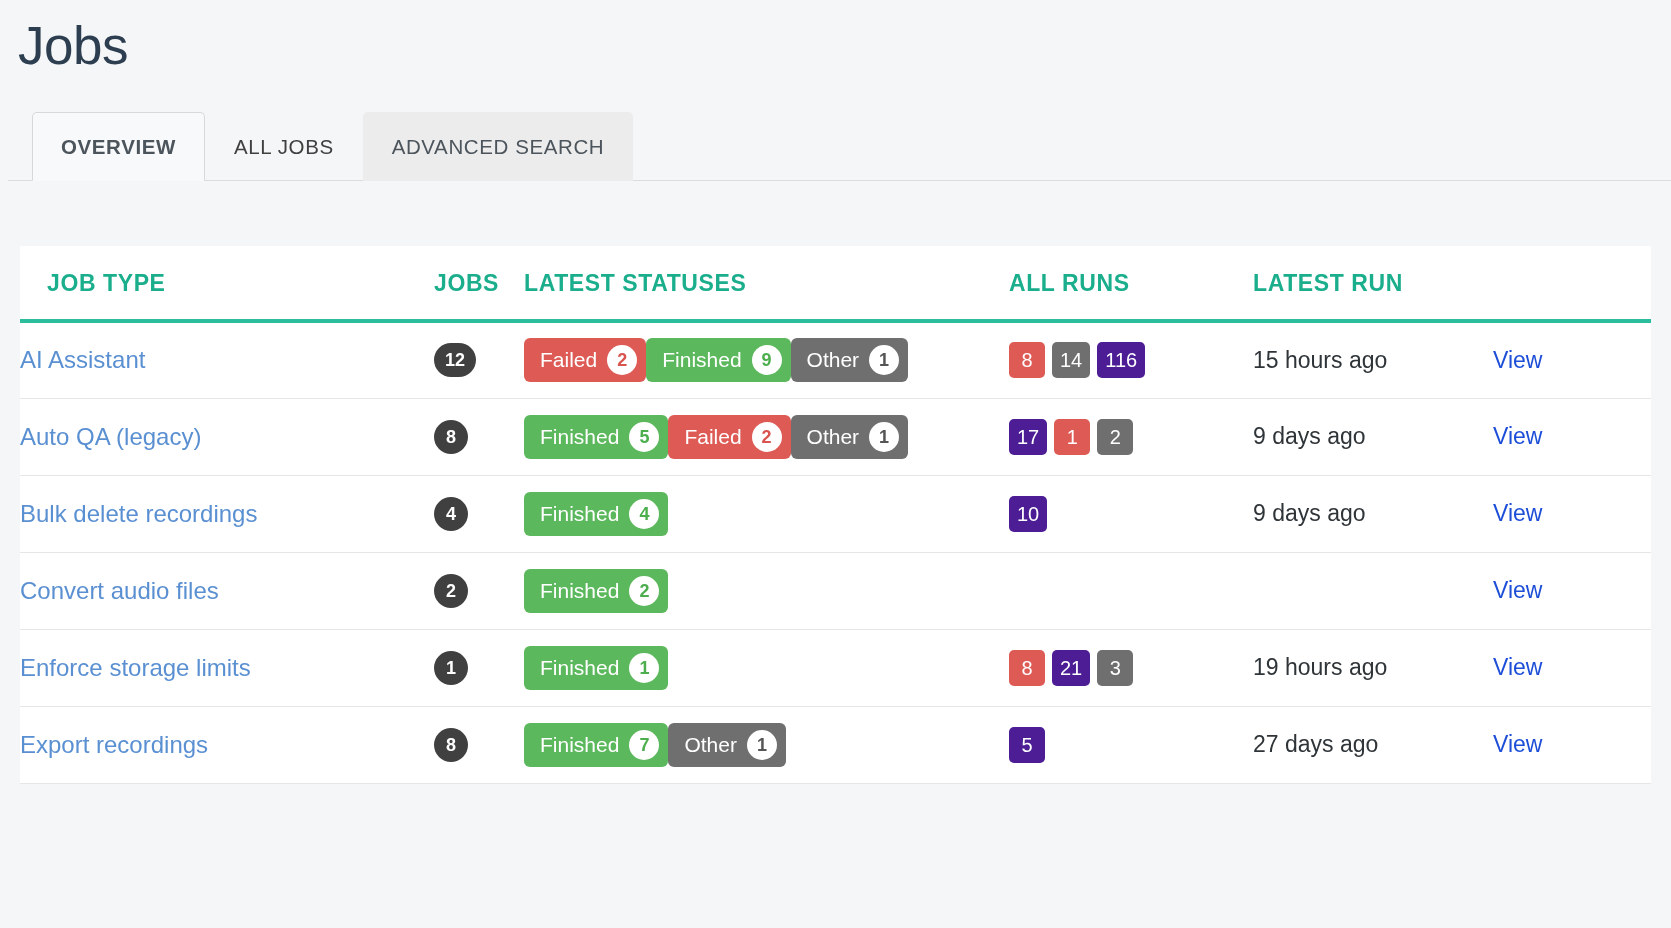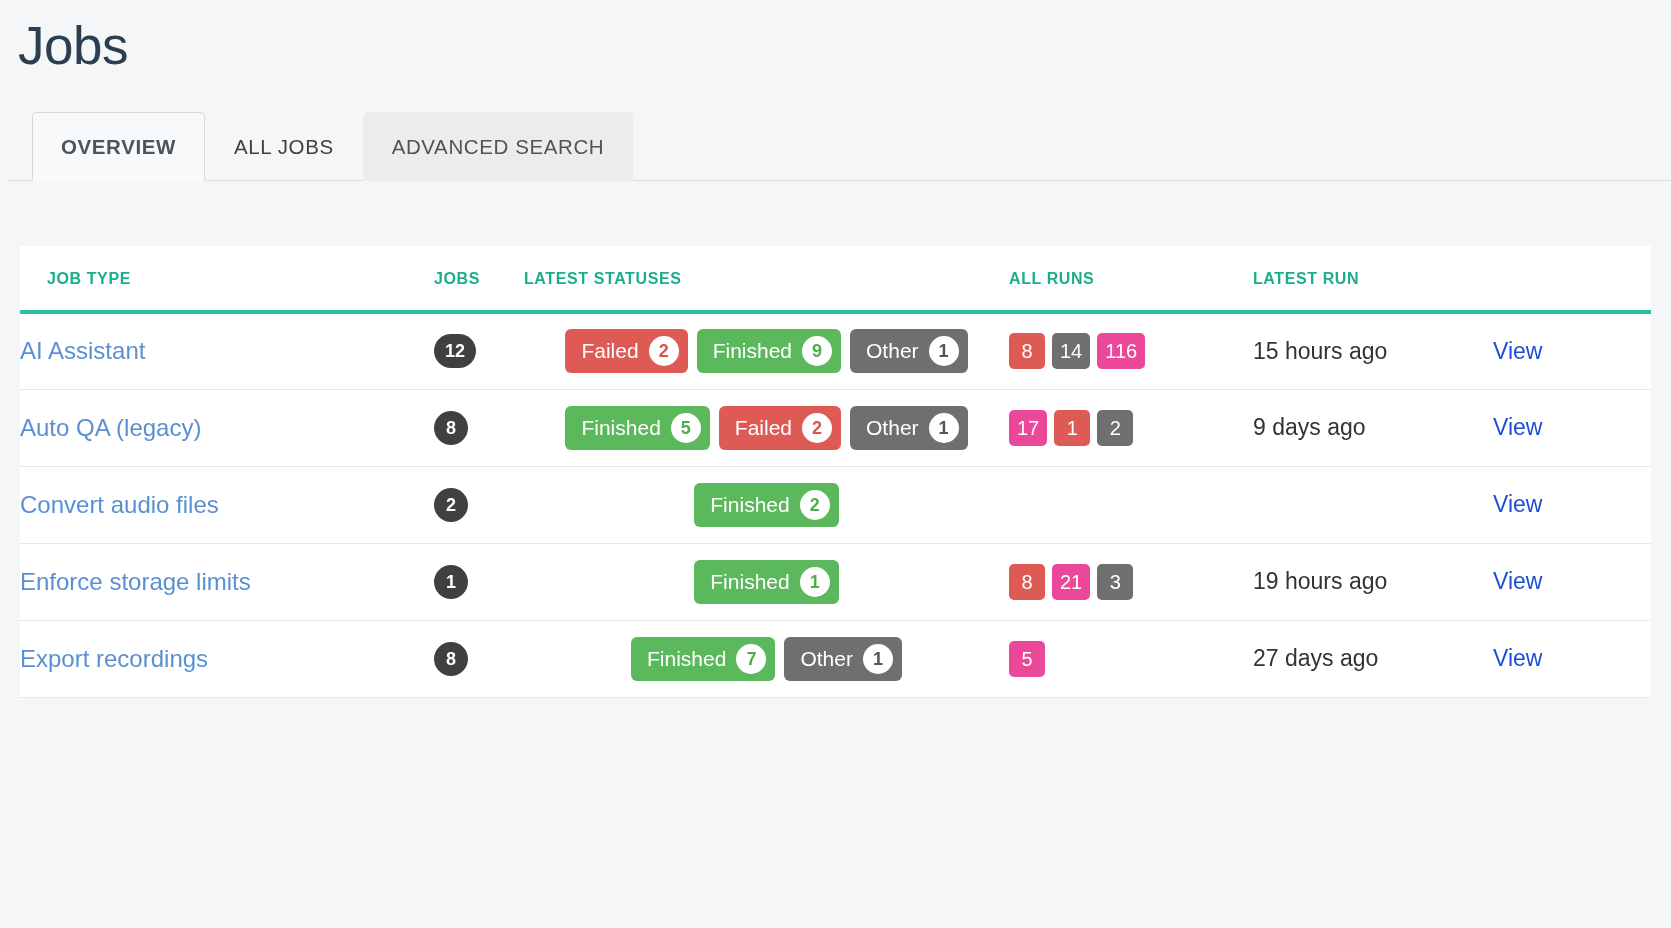--- a/index.html
+++ b/index.html
@@ -89,21 +89,21 @@
   }
 
   table.jobs-table {
     width: 100%;
     border-collapse: collapse;
     table-layout: fixed;
   }
 
   table.jobs-table thead th {
     text-align: left;
-    font-size: 16px;
+    font-size: 23px;
     font-weight: bold;
     letter-spacing: 0.6px;
     color: #1bae8c;
     padding: 24px 0 22px 0;
     border-bottom: 4px solid #2bbd9c;
     vertical-align: bottom;
     background: #ffffff;
   }
 
   th.col-jobtype   { width: 414px; padding-left: 27px !important; }
@@ -146,22 +146,20 @@
     color: #ffffff;
     font-size: 18px;
     font-weight: bold;
     line-height: 1;
   }
 
   
   .status-list {
     display: flex;
     align-items: center;
-    gap: 9px;
-    justify-content: center;
   }
   .status-badge {
     display: inline-flex;
     align-items: center;
     gap: 10px;
     height: 44px;
     padding: 0 9px 0 16px;
     border-radius: 6px;
     font-size: 21px;
     color: #ffffff;
@@ -202,21 +200,21 @@
     min-width: 36px;
     height: 36px;
     padding: 0 8px;
     border-radius: 5px;
     color: #ffffff;
     font-size: 20px;
     line-height: 1;
     cursor: pointer;
   }
   .run-chip.red   { background: #dd5a55; }
-  .run-chip.green { background: #ec4899; }
+  .run-chip.green { background: #4c1d95; }
   .run-chip.gray  { background: #6f6f6f; }
 
   .latest-run-text {
     font-size: 23px;
     color: #2f3438;
     white-space: nowrap;
   }
 
   td.cell-action { text-align: left; }
   .view-link {
@@ -310,20 +308,39 @@
               <div class="runs-list">
                 <span class="run-chip green">17</span>
                 <span class="run-chip red">1</span>
                 <span class="run-chip gray">2</span>
               </div>
             </td>
             <td><span class="latest-run-text">9 days ago</span></td>
             <td class="cell-action"><a class="view-link">View</a></td>
           </tr>
           <tr>
+            <td class="cell-jobtype"><a class="jobtype-link">Bulk delete recordings</a></td>
+            <td><span class="count-pill">4</span></td>
+            <td>
+              <div class="status-list">
+                <span class="status-badge green">
+                  <span>Finished</span>
+                  <span class="bubble">4</span>
+                </span>
+              </div>
+            </td>
+            <td>
+              <div class="runs-list">
+                <span class="run-chip green">10</span>
+              </div>
+            </td>
+            <td><span class="latest-run-text">9 days ago</span></td>
+            <td class="cell-action"><a class="view-link">View</a></td>
+          </tr>
+          <tr>
             <td class="cell-jobtype"><a class="jobtype-link">Convert audio files</a></td>
             <td><span class="count-pill">2</span></td>
             <td>
               <div class="status-list">
                 <span class="status-badge green">
                   <span>Finished</span>
                   <span class="bubble">2</span>
                 </span>
               </div>
             </td>

